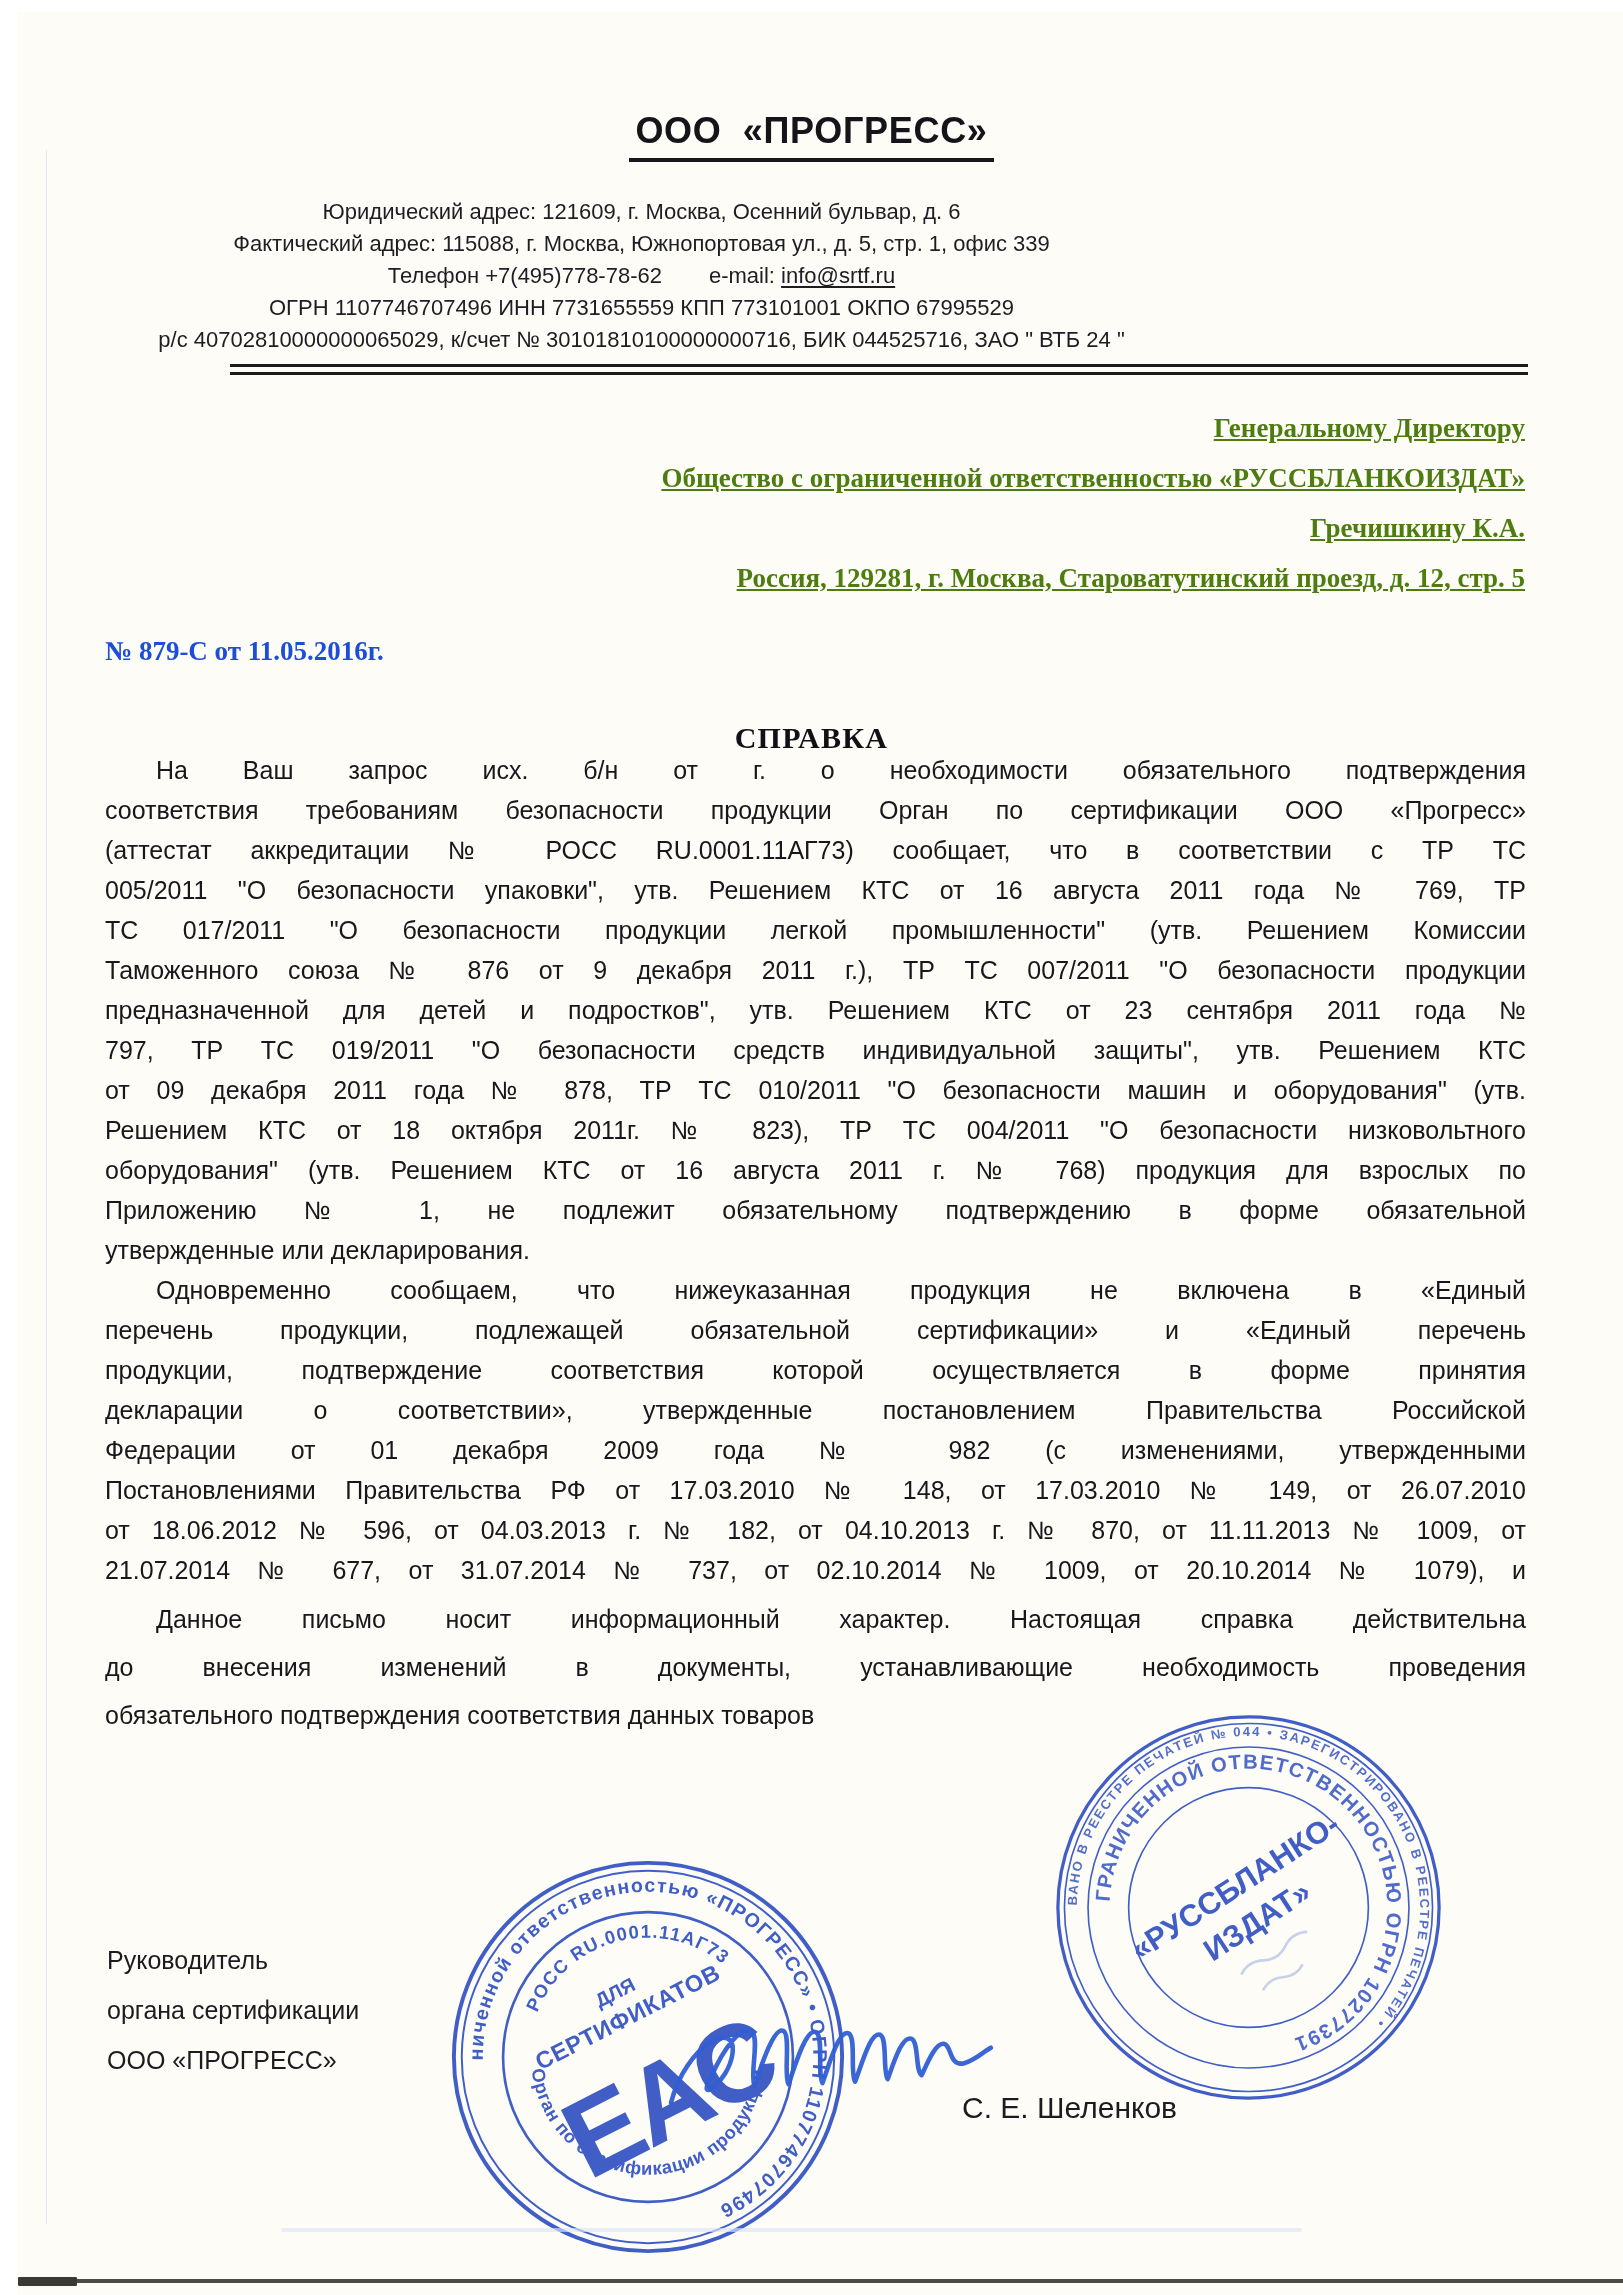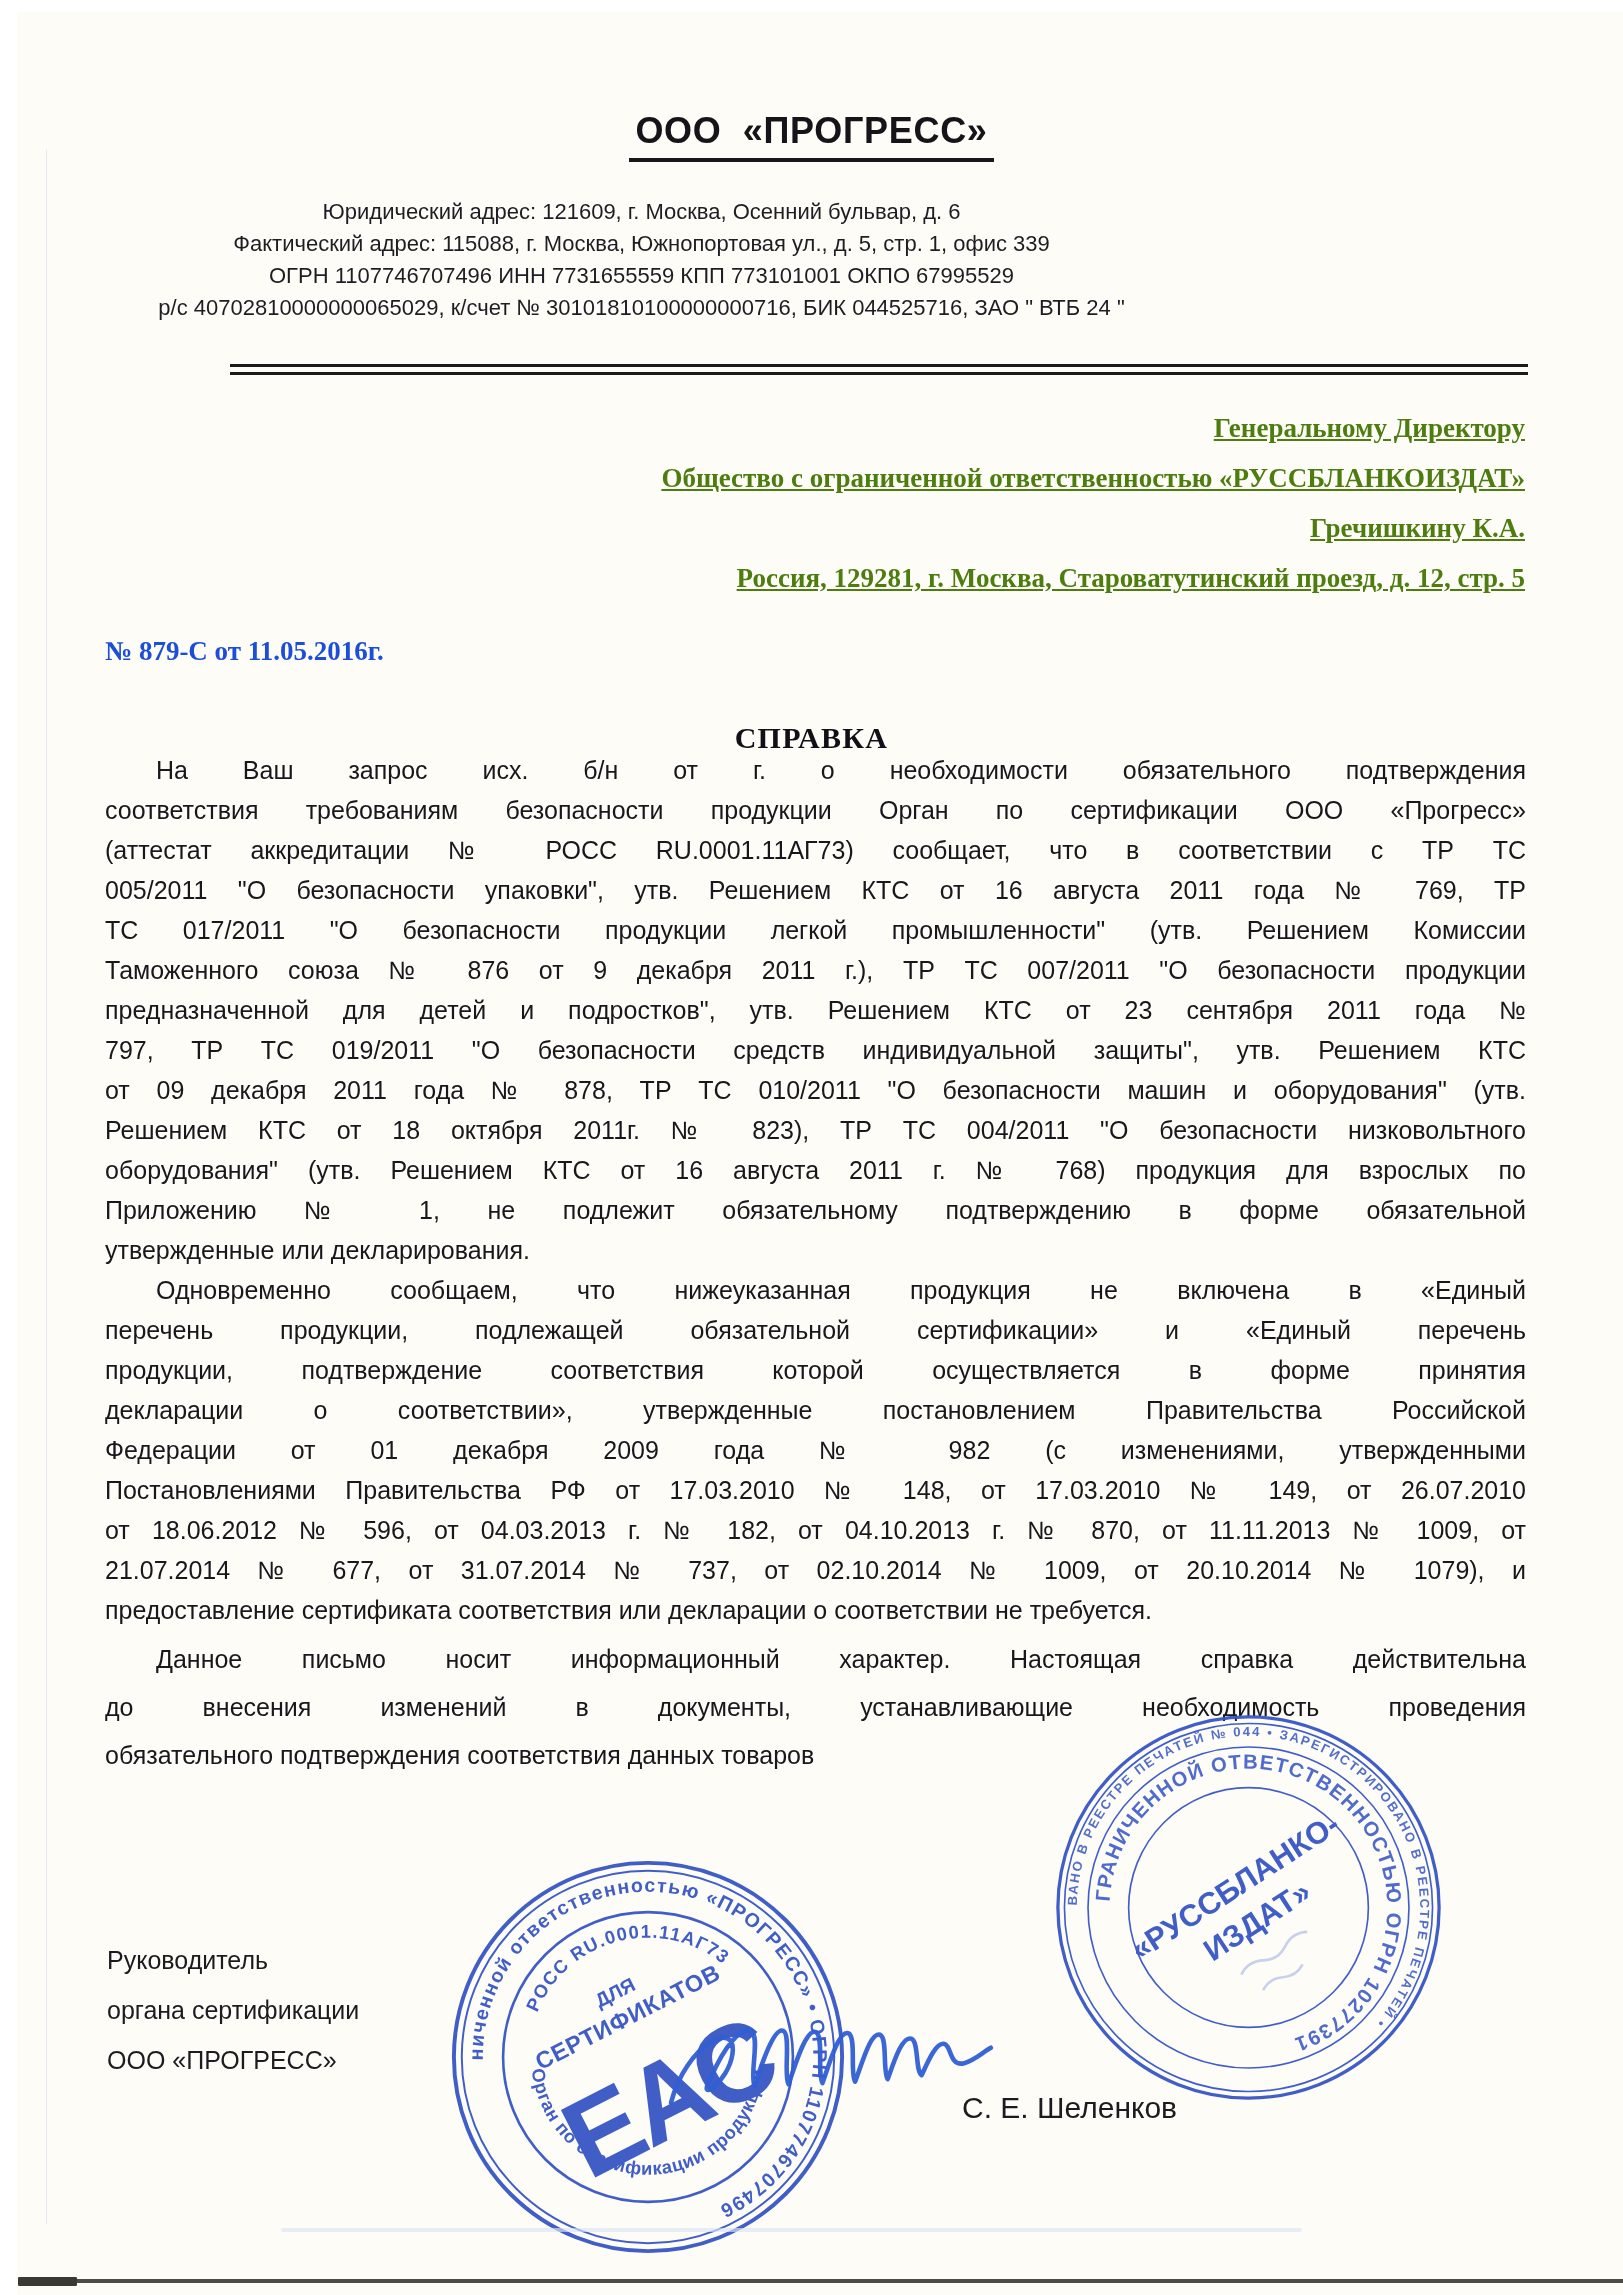--- a/index.html
+++ b/index.html
@@ -61,20 +61,24 @@
 <div class="abs edge-leftstrip"></div>
 <div class="abs fold-line"></div>
 
 <div class="abs center-row title-row">
   <h1 class="company-title">ООО «ПРОГРЕСС»</h1>
 </div>
 
 <div class="abs addr">
   <div>Юридический адрес: 121609, г. Москва, Осенний бульвар, д. 6</div>
   <div>Фактический адрес: 115088, г. Москва, Южнопортовая ул., д. 5, стр. 1, офис 339</div>
+  <div>
+    <span>Телефон +7(495)778-78-62</span><span class="gap"></span><span>e-mail:</span>
+    <span class="email">info@srtf.ru</span>
+  </div>
   <div>ОГРН 1107746707496 ИНН 7731655559 КПП 773101001 ОКПО 67995529</div>
   <div>р/с 40702810000000065029, к/счет № 30101810100000000716, БИК 044525716, ЗАО " ВТБ 24 "</div>
 </div>
 
 <div class="abs rule"></div>
 
 <div class="abs recipient">
   <div>Генеральному Директору</div>
   <div>Общество с ограниченной ответственностью «РУССБЛАНКОИЗДАТ»</div>
   <div>Гречишкину К.А.</div>
@@ -105,21 +109,20 @@
   </div>
   <div>
     <div class="jl indent">Одновременно сообщаем, что нижеуказанная продукция не включена в «Единый</div>
     <div class="jl">перечень продукции, подлежащей обязательной сертификации» и «Единый перечень</div>
     <div class="jl">продукции, подтверждение соответствия которой осуществляется в форме принятия</div>
     <div class="jl">декларации о соответствии», утвержденные постановлением Правительства Российской</div>
     <div class="jl">Федерации от 01 декабря 2009 года № 982 (с изменениями, утвержденными</div>
     <div class="jl">Постановлениями Правительства РФ от 17.03.2010 № 148, от 17.03.2010 № 149, от 26.07.2010</div>
     <div class="jl">от 18.06.2012 № 596, от 04.03.2013 г. № 182, от 04.10.2013 г. № 870, от 11.11.2013 № 1009, от</div>
     <div class="jl">21.07.2014 № 677, от 31.07.2014 № 737, от 02.10.2014 № 1009, от 20.10.2014 № 1079), и</div>
-    <div class="jl jl-last">предоставление сертификата соответствия или декларации о соответствии не требуется.</div>
   </div>
   <div class="p3">
     <div class="jl indent">Данное письмо носит информационный характер. Настоящая справка действительна</div>
     <div class="jl">до внесения изменений в документы, устанавливающие необходимость проведения</div>
     <div class="jl jl-last">обязательного подтверждения соответствия данных товаров</div>
   </div>
 </div>
 
 <div class="abs sig-role">
   <div>Руководитель</div>

